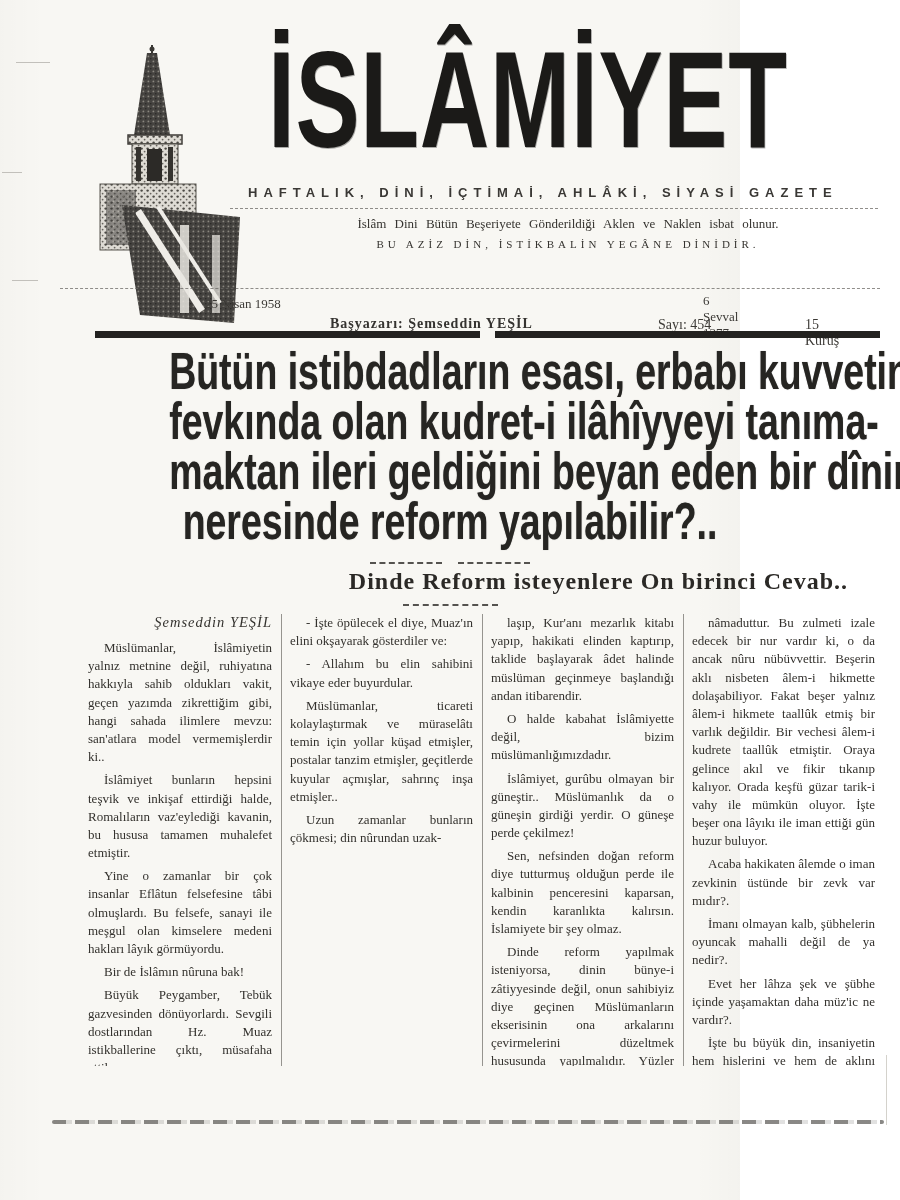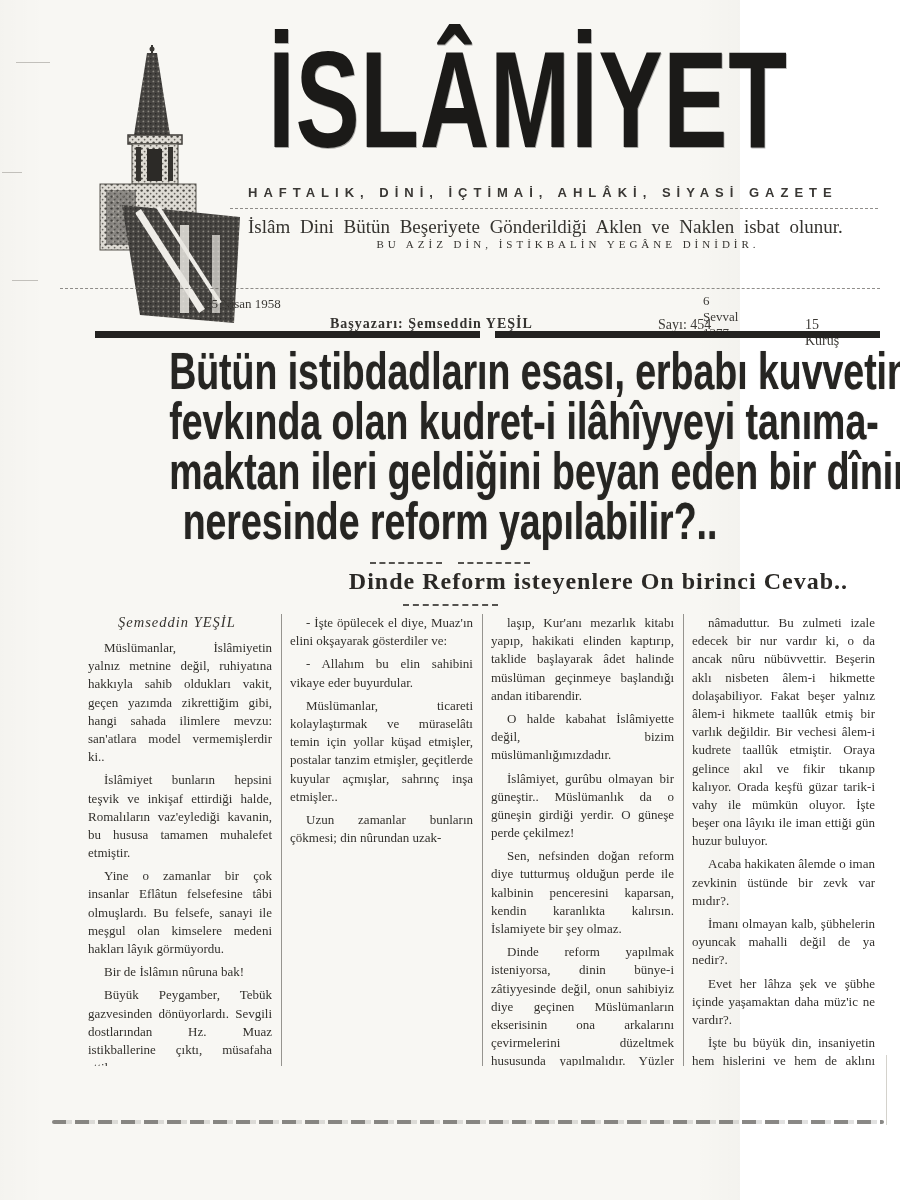--- a/index.html
+++ b/index.html
@@ -35,22 +35,22 @@
   }
   .subtitle {
     position:absolute; left:248px; top:185px; width:640px;
     text-align:left; font-family:"Liberation Sans", sans-serif;
     font-weight:bold; font-size:13px; letter-spacing:6px; color:#3a3835;
   }
   .rule { position:absolute; border-top:1px dashed #6b6965; opacity:.75; }
   .rule1 { left:230px; top:208px; width:648px; }
   .rule2 { left:60px;  top:288px; width:820px; }
   .motto1 {
-    position:absolute; left:248px; top:216px; width:640px; 
-    font-size:19px; color:#35332f; word-spacing:5px;
+    position:absolute; left:248px; top:216px; width:640px; text-align:center;
+    font-size:13px; color:#35332f; word-spacing:5px;
   }
   .motto2 {
     position:absolute; left:248px; top:238px; width:640px; text-align:center;
     font-size:11px; letter-spacing:4px; color:#35332f;
   }
   .date-left  { position:absolute; left:205px; top:296px; font-size:13px; color:#3c3a36; }
   .date-right { position:absolute; left:703px; top:293px; font-size:13px; color:#3c3a36; }
   .editor     { position:absolute; left:330px; top:316px; font-size:14px; font-weight:bold; letter-spacing:1px; color:#353330; }
   .issue      { position:absolute; left:658px; top:317px; font-size:14px; color:#3c3a36; }
   .price      { position:absolute; left:805px; top:317px; font-size:14px; color:#3c3a36; }
@@ -77,21 +77,21 @@
   .subhead-underline { position:absolute; left:403px; top:604px; width:95px; border-top:2px dashed #55534f; }
 
   
   .columns {
     position:absolute; left:80px; top:614px; width:804px; height:452px;
     display:flex; overflow:hidden;
   }
   .col { width:201px; box-sizing:border-box; padding:0 9px 0 8px; overflow:hidden; }
   .col + .col { border-left:1px solid #96948f; }
   .byline {
-    font-style:italic; font-size:14.5px; text-align:left;
+    font-style:italic; font-size:14.5px; text-align:right;
     margin:0 0 8px 30px; color:#34322e; letter-spacing:1px;
   }
   .para {
     margin:0 0 5px 0; font-size:13px; line-height:1.4;
     text-align:justify; text-indent:16px; color:#33312d;
   }
 
   
   .bottom-rule {
     position:absolute; left:52px; top:1120px; width:832px; height:4px;

